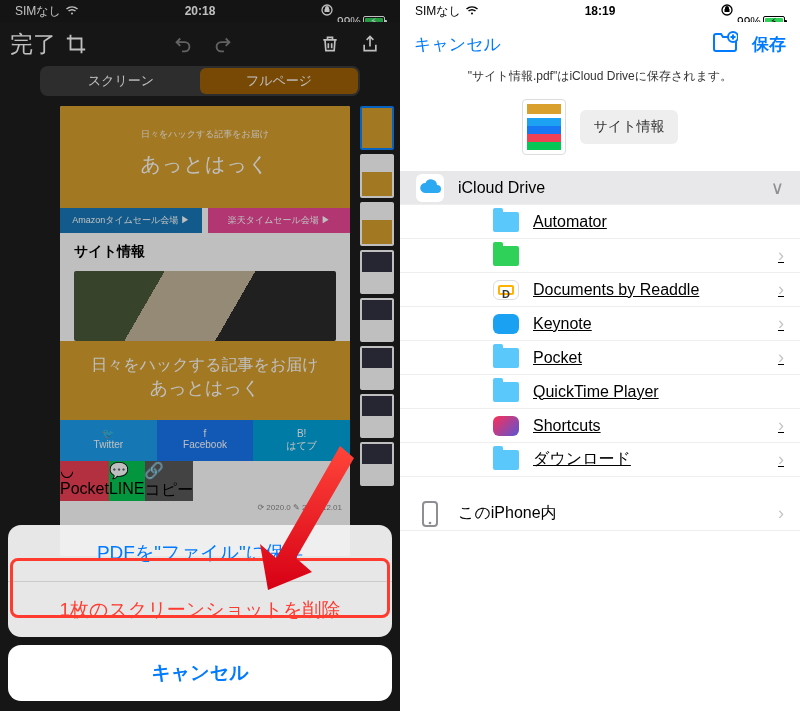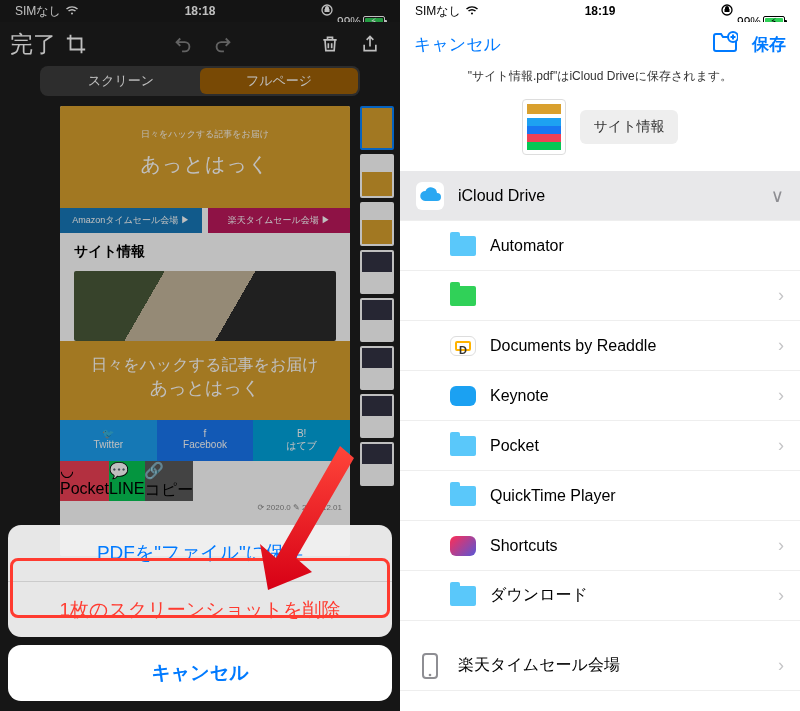--- a/index.html
+++ b/index.html
@@ -28,21 +28,21 @@
   .segment { position:absolute; top:66px; left:40px; right:40px; height:30px; display:flex; background:#3d3d3d; border-radius:8px; padding:2px; z-index:2;}
   .segment .seg { flex:1; display:flex; align-items:center; justify-content:center; color:#fff; font-size:13px; border-radius:6px; }
   .segment .seg.active { background:#a16207; }
 
   .preview { position:absolute; top:106px; left:60px; width:290px; height:450px; background:#fff; border-radius:2px; overflow:hidden; z-index:1;}
   .pv-hero { background:#d9a02e; color:#fff; text-align:center; padding:22px 8px 30px; }
   .pv-hero .sub { font-size:9px; opacity:.9; }
   .pv-hero .ttl { font-size:20px; margin-top:10px; letter-spacing:1px; }
   .pv-btns { display:flex; gap:6px; justify-content:center; background:#fff; }
   .pv-btns .b { flex:1; font-size:9px; color:#fff; padding:6px 2px; text-align:center; position:relative;}
-  .pv-btns .b.blue{background:#1779ba;} .pv-btns .b.red{background:#be185d;}
+  .pv-btns .b.blue{background:#1779ba;} .pv-btns .b.red{background:#ec4899;}
   .pv-sec { background:#fff; padding:10px 14px 4px;}
   .pv-sec h3{font-size:14px; font-weight:600;}
   .pv-img { height:70px; margin:6px 14px 0; background:linear-gradient(120deg,#4a5a3a 30%,#c7b89e 30%,#c7b89e 60%,#2b2b2b 60%); border-radius:2px;}
   .pv-hero2 { background:#d9a02e; color:#fff; text-align:center; padding:14px 8px 20px; margin-top:0;}
   .pv-social{display:flex;}
   .pv-social .s{flex:1;color:#fff;text-align:center;font-size:10px;padding:8px 0;}
   .s.tw{background:#1da1f2;} .s.fb{background:#1877f2;} .s.hb{background:#00a4de;}
   .pv-social2{display:flex;}
   .s.pk{background:#ef4056;} .s.ln{background:#06c755;} .s.cp{background:#5a5a5a;}
   .pv-date{font-size:8px;color:#888;text-align:right;padding:2px 8px;background:#fff;}
@@ -71,24 +71,24 @@
   .nav .right-grp{display:flex; align-items:center; gap:14px;}
   .nav .save{font-weight:600;}
   .hdr-msg{ text-align:center; font-size:12px; color:#333; padding:2px 10px 10px;}
   .file-thumb-row{display:flex; align-items:center; justify-content:center; gap:14px; padding:4px 0 16px;}
   .file-thumb{width:44px;height:56px;background:#fff;border:1px solid #ddd;border-radius:4px;position:relative;overflow:hidden;}
   .file-thumb::before{content:"";position:absolute;top:4px;left:4px;right:4px;height:10px;background:#d9a02e;}
   .file-thumb::after{content:"";position:absolute;top:18px;left:4px;right:4px;bottom:4px;background:linear-gradient(#1da1f2 0 25%,#1877f2 0 50%,#ef4056 0 75%,#06c755 0);}
   .fname-pill{background:#eee;border-radius:6px;padding:8px 14px;font-size:14px;color:#333;}
 
   .list { }
-  .row { display:flex; align-items:center; height:50px; padding:0 16px 0 16px; font-size:16px; color:#000; border-bottom:1px solid #eee; background:#fff;}
+  .row { display:flex; align-items:center; height:34px; padding:0 16px 0 16px; font-size:16px; color:#000; border-bottom:1px solid #eee; background:#fff;}
   .row.selected { background:#e8e8ea; }
   .row .icn { width:28px; height:28px; border-radius:6px; margin-right:14px; flex:0 0 auto; display:flex;align-items:center;justify-content:center;}
-  .row.child { padding-left:50px; }
+  .row.child { padding-left:93px;text-decoration:underline; }
   .row.child .icn { width:26px;height:20px;border-radius:3px;}
   .row .chev { margin-left:auto; color:#c5c5c7; font-size:18px;}
   .row .chev.down{color:#8e8e93;}
   .row .label { flex:1; }
 
   .sep { height:20px; }
 
   
   .folder { background:#5ac8fa; border-radius:2px; position:relative; width:26px;height:20px;}
   .folder::before{content:"";position:absolute;top:-4px;left:0;width:10px;height:6px;background:#5ac8fa;border-radius:2px 2px 0 0;}
@@ -103,21 +103,21 @@
 
   <div class="status dark">
     <div class="left">
       <span>SIMなし</span>
       <span>
         <svg width="14" height="10" viewBox="0 0 14 10">
             <path d="M7 9.5a1 1 0 100-2 1 1 0 000 2zm-3-3a5 5 0 016 0l1-1a6.5 6.5 0 00-8 0zm-2-2a8 8 0 0110 0l1-1a9.5 9.5 0 00-12 0z" fill="#fff"></path>
           </svg>
       </span>
     </div>
-    <div class="center">18:18</div>
+    <div class="center">20:18</div>
     <div class="right">
       <span>
         <svg width="12" height="12" viewBox="0 0 12 12">
             <circle cx="6" cy="6" r="5" fill="none" stroke="#fff" stroke-width="1.3"></circle>
             <path d="M4 5V4a2 2 0 014 0v1h.5v3h-5V5z" fill="#fff"></path>
           </svg>
       </span>
       <span class="batt">
         <span>99%</span>
         <span class="shell">
@@ -350,18 +350,18 @@
 
       <div class="sep"></div>
 
       <div class="row">
         <span class="icn">
           <svg width="22" height="28" viewBox="0 0 22 28">
               <rect x="4" y="2" width="14" height="24" rx="3" fill="none" stroke="#8e8e93" stroke-width="2"></rect>
               <circle cx="11" cy="23" r="1.3" fill="#8e8e93"></circle>
             </svg>
         </span>
-        <span class="label">楽天タイムセール会場</span>
+        <span class="label">このiPhone内</span>
         <span class="chev">›</span>
       </div>
     </div>
   </div>
 </div>
 
 </body></html>

